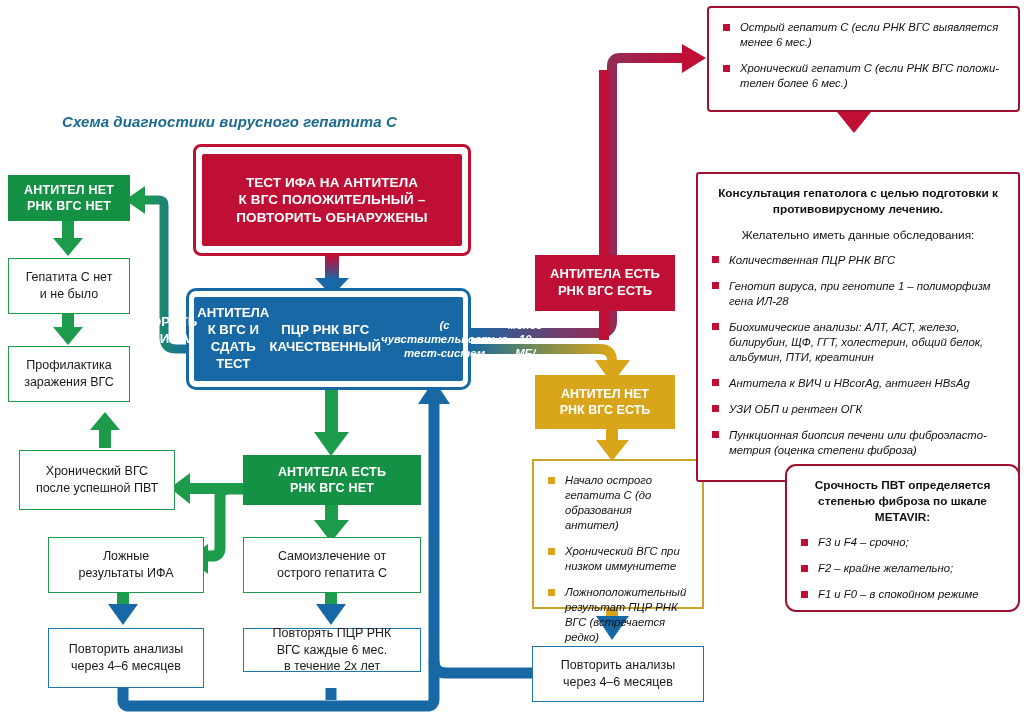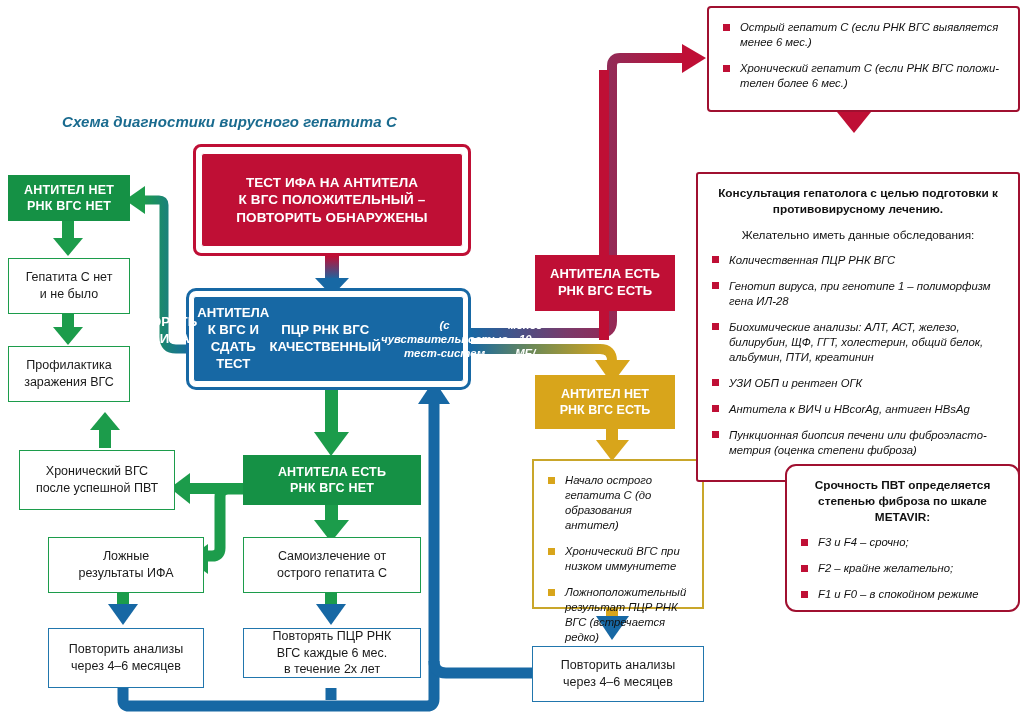--- a/index.html
+++ b/index.html
@@ -238,21 +238,21 @@
   <div class="box fill-green" style="left:243px;top:455px;width:178px;height:50px;">
     <div>АНТИТЕЛА ЕСТЬ</div>
     <div>РНК ВГС НЕТ</div>
   </div>
 
   <div class="box out-green" style="left:243px;top:537px;width:178px;height:56px;">
     <div>Самоизлечение от</div>
     <div>острого гепатита С</div>
   </div>
 
-  <div class="box out-blue" style="left:243px;top:628px;width:178px;height:50px;">
+  <div class="box out-blue" style="left:243px;top:628px;width:178px;height:44px;">
     <div>Повторять ПЦР РНК</div>
     <div>ВГС каждые 6 мес.</div>
     <div>в течение 2х лет</div>
   </div>
 
   <div class="box fill-red" style="left:535px;top:255px;width:140px;height:56px;">
     <div>АНТИТЕЛА ЕСТЬ</div>
     <div>РНК ВГС ЕСТЬ</div>
   </div>
 
@@ -307,25 +307,25 @@
       <li>
         <span class="bul bul-red"></span>
         <span>Генотип вируса, при генотипе 1 – полиморфизм гена ИЛ-28</span>
       </li>
       <li>
         <span class="bul bul-red"></span>
         <span>Биохимические анализы: АЛТ, АСТ, железо, билирубин, ЩФ, ГГТ, холестерин, общий белок, альбумин, ПТИ, креатинин</span>
       </li>
       <li>
         <span class="bul bul-red"></span>
+        <span>Антитела к ВИЧ и HBcorAg, антиген HBsAg</span>
+      </li>
+      <li>
+        <span class="bul bul-red"></span>
         <span>УЗИ ОБП и рентген ОГК</span>
-      </li>
-      <li>
-        <span class="bul bul-red"></span>
-        <span>Антитела к ВИЧ и HBcorAg, антиген HBsAg</span>
       </li>
       <li>
         <span class="bul bul-red"></span>
         <span>Пункционная биопсия печени или фиброэласто­метрия (оценка степени фиброза)</span>
       </li>
     </ul>
   </div>
 
   <div class="panel out-red" style="left:785px;top:464px;width:235px;height:148px;border-radius:11px;">
     <div class="hd center">Срочность ПВТ определяется степенью фиброза по шкале METAVIR:</div>

